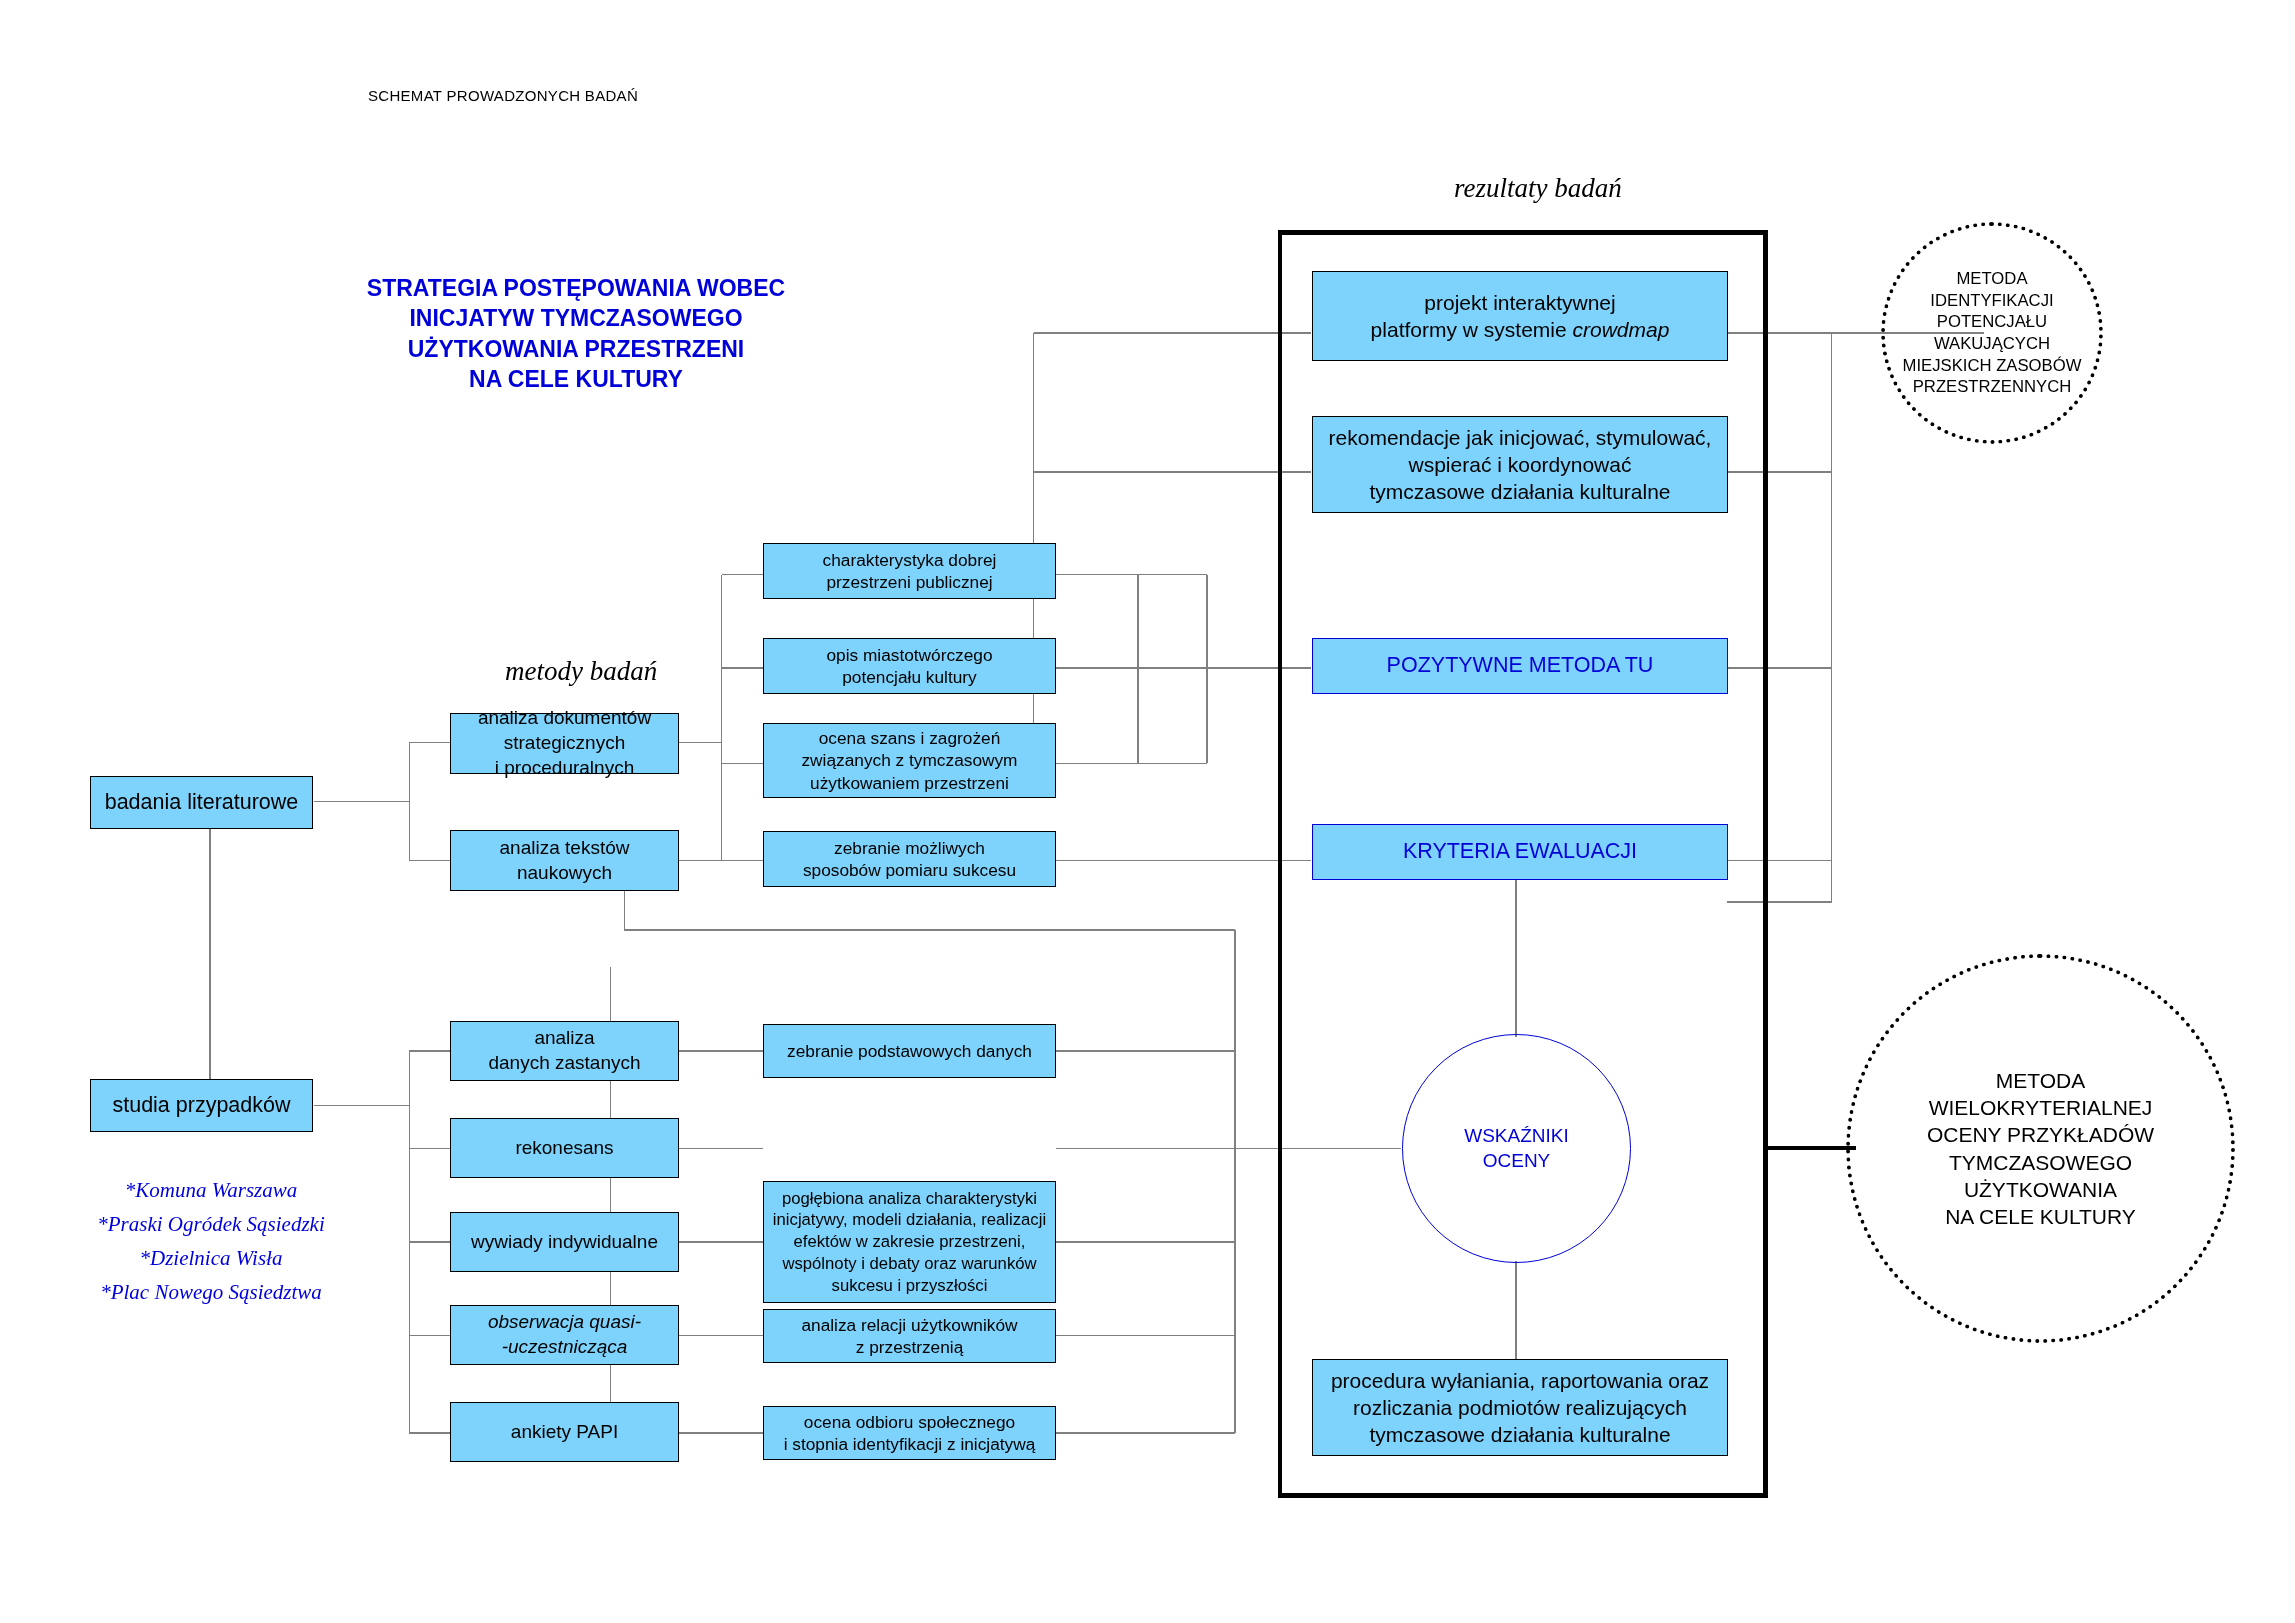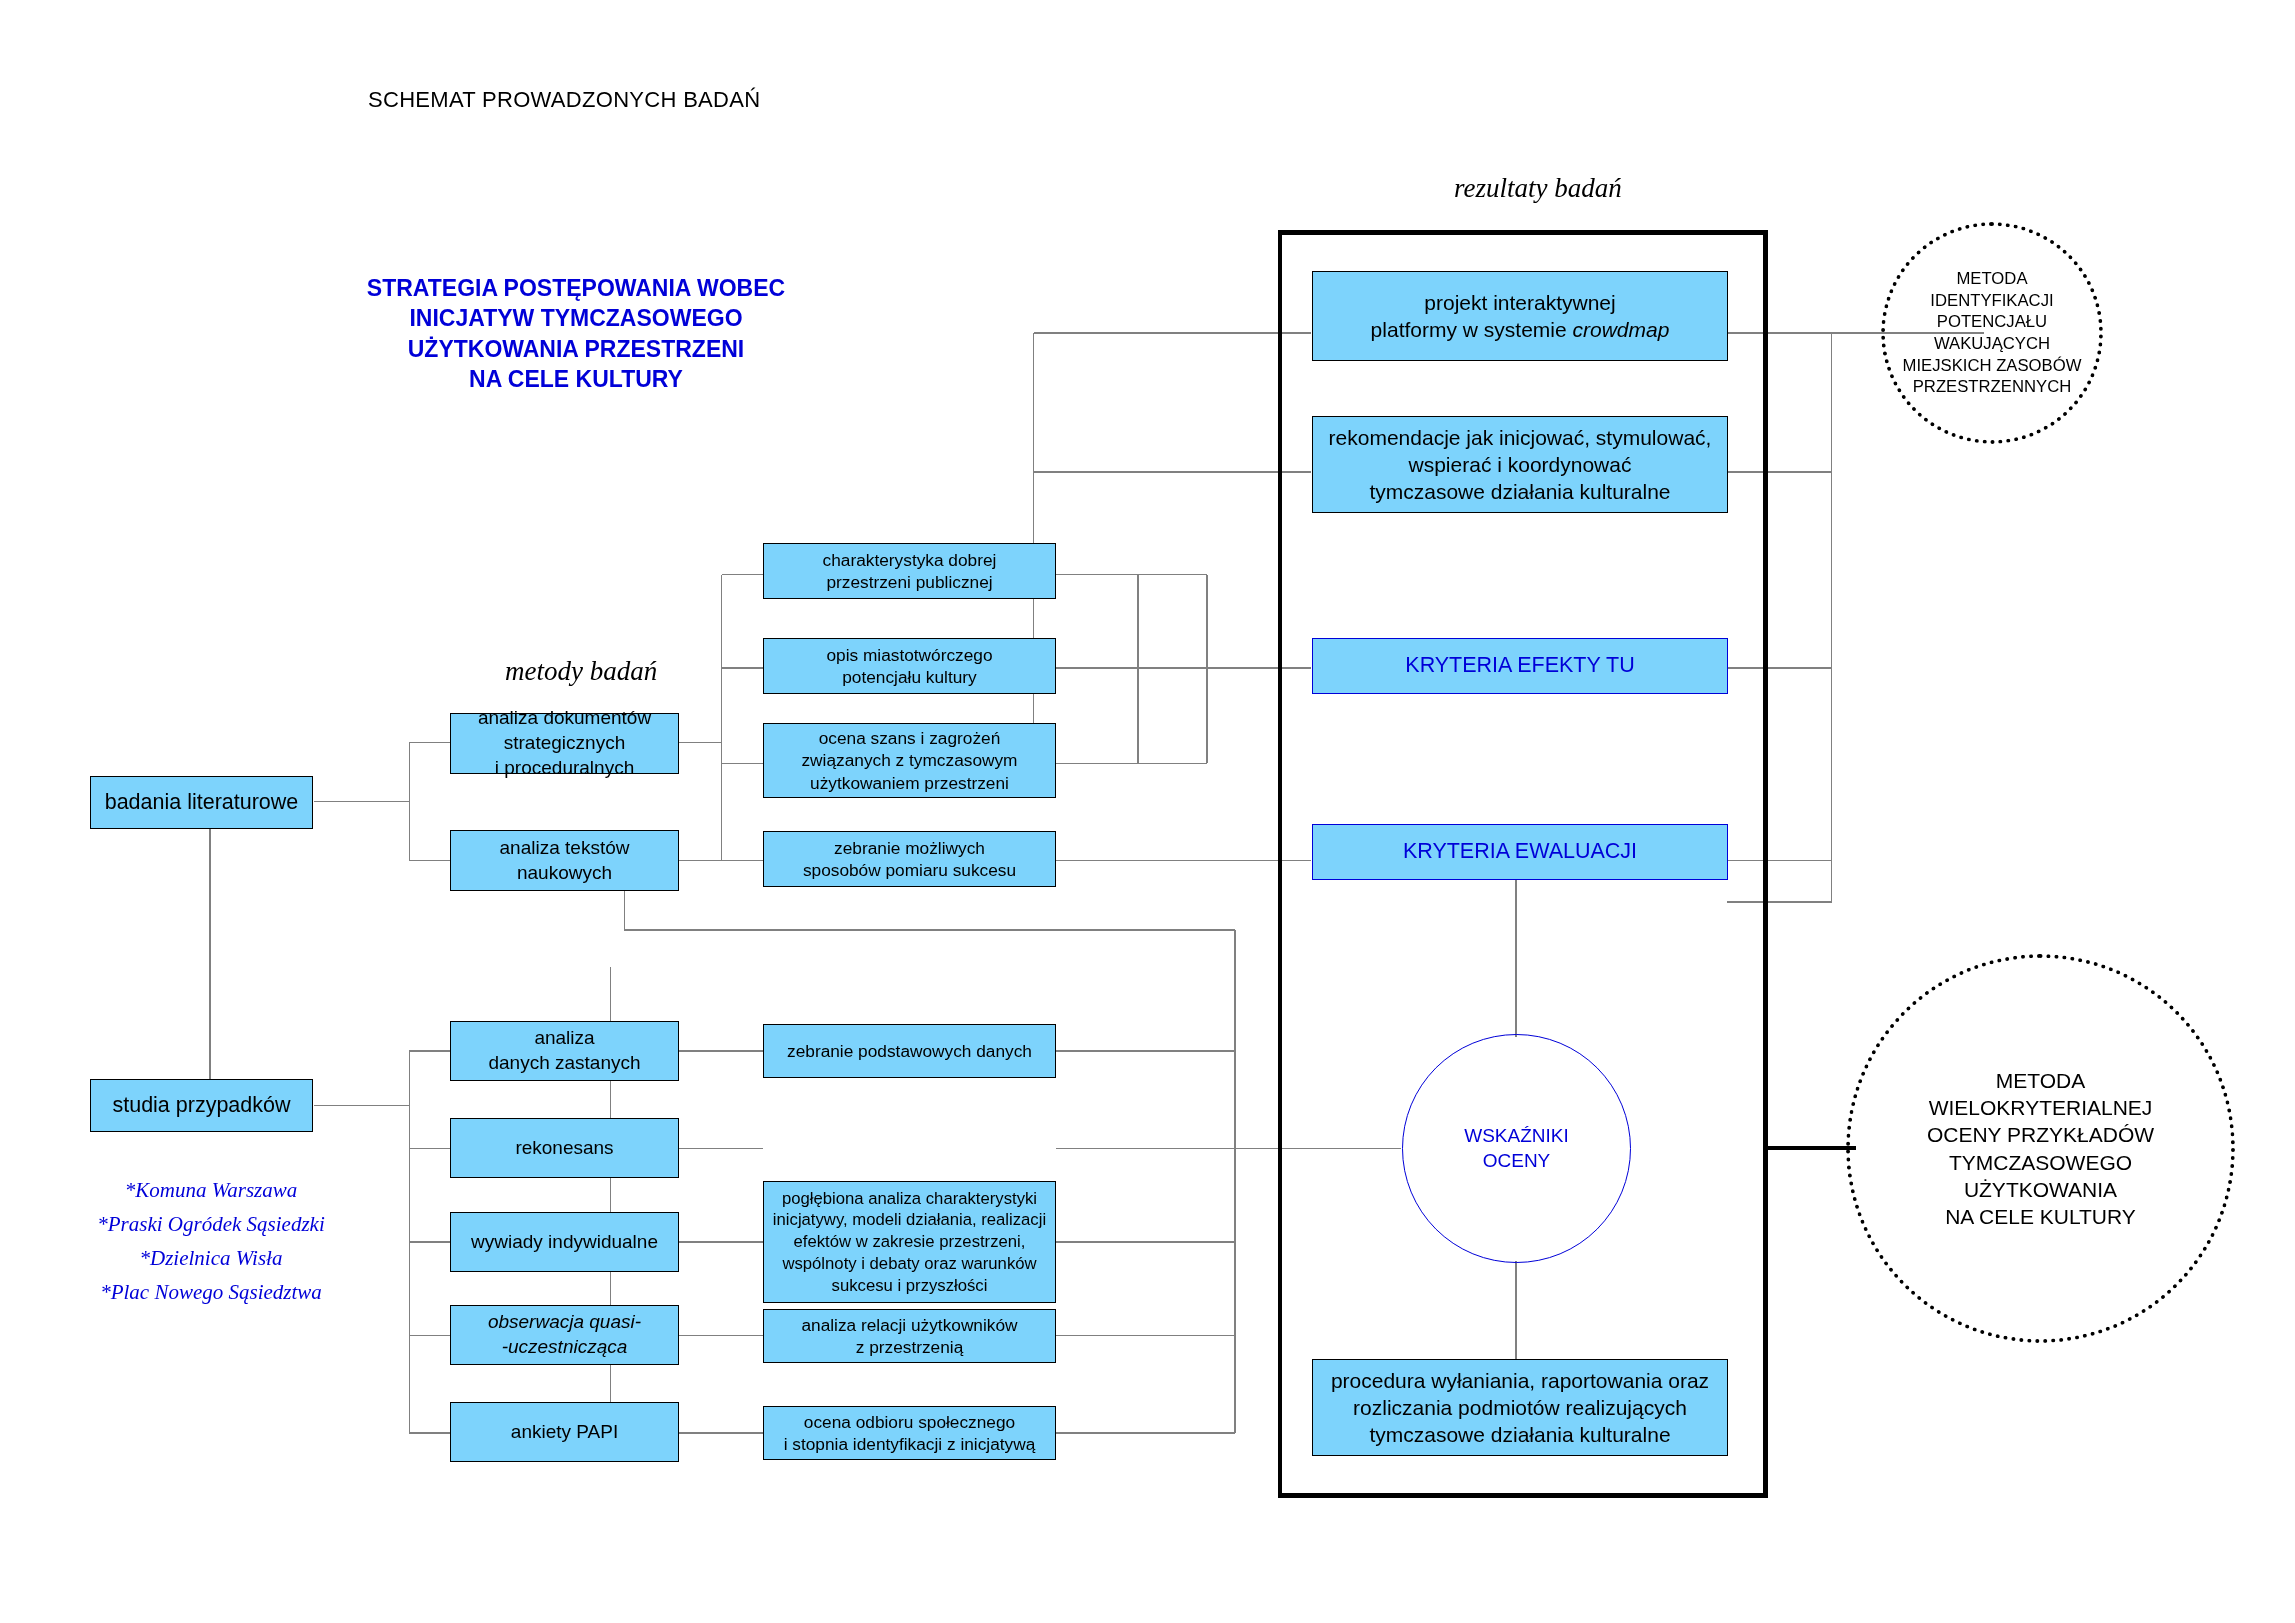--- a/index.html
+++ b/index.html
@@ -1,21 +1,21 @@
 <!DOCTYPE html>
 <html style="font-size:11px"><head>
 <meta charset="utf-8">
 <style>
   html,body{margin:0;padding:0;background:#ffffff;}
   body{font-family:"Liberation Sans", sans-serif;}
   #stage{position:relative;width:2295px;height:1623px;background:#fff;overflow:hidden;}
 
   .svgLayer{position:absolute;left:0;top:0;width:2295px;height:1623px;}
 
-  .ttl{position:absolute;font-size:22px;color:#000;letter-spacing:0.3px;white-space:nowrap;}
+  .ttl{position:absolute;font-size:15px;color:#000;letter-spacing:0.3px;white-space:nowrap;}
 
   .strategy{position:absolute;font-weight:bold;color:#0000D8;font-size:23px;
             line-height:1.32;text-align:center;white-space:pre-line;}
 
   .serifItal{position:absolute;font-family:"Liberation Serif", serif;font-style:italic;
              font-size:27px;color:#000;white-space:nowrap;}
 
   .caseList{position:absolute;font-family:"Liberation Serif", serif;font-style:italic;
             font-size:21px;color:#0000D8;line-height:1.62;text-align:center;white-space:pre-line;}
 
@@ -199,21 +199,21 @@
     <div class="f30">projekt interaktywnej</div>
     <div class="f30">
       <span>platformy w systemie </span><span class="ital">crowdmap</span>
     </div>
   </div>
 
   <div class="nodebox f30" style="left:1312px;top:416px;width:416px;height:97px;white-space:pre-line;">rekomendacje jak inicjować, stymulować,
 wspierać i koordynować
 tymczasowe działania kulturalne</div>
 
-  <div class="nodebox blue f31" style="left:1312px;top:638px;width:416px;height:56px;white-space:pre-line;">KRYTERIA EFEKTY TU</div>
+  <div class="nodebox blue f31" style="left:1312px;top:638px;width:416px;height:56px;white-space:pre-line;">POZYTYWNE METODA TU</div>
 
   <div class="nodebox blue f31" style="left:1312px;top:824px;width:416px;height:56px;white-space:pre-line;">KRYTERIA EWALUACJI</div>
 
   <div class="circ blueline f27" style="left:1402px;top:1034px;width:229px;height:229px;">WSKAŹNIKI
 OCENY</div>
 
   <div class="nodebox f30" style="left:1312px;top:1359px;width:416px;height:97px;white-space:pre-line;">procedura wyłaniania, raportowania oraz
 rozliczania podmiotów realizujących
 tymczasowe działania kulturalne</div>
 

